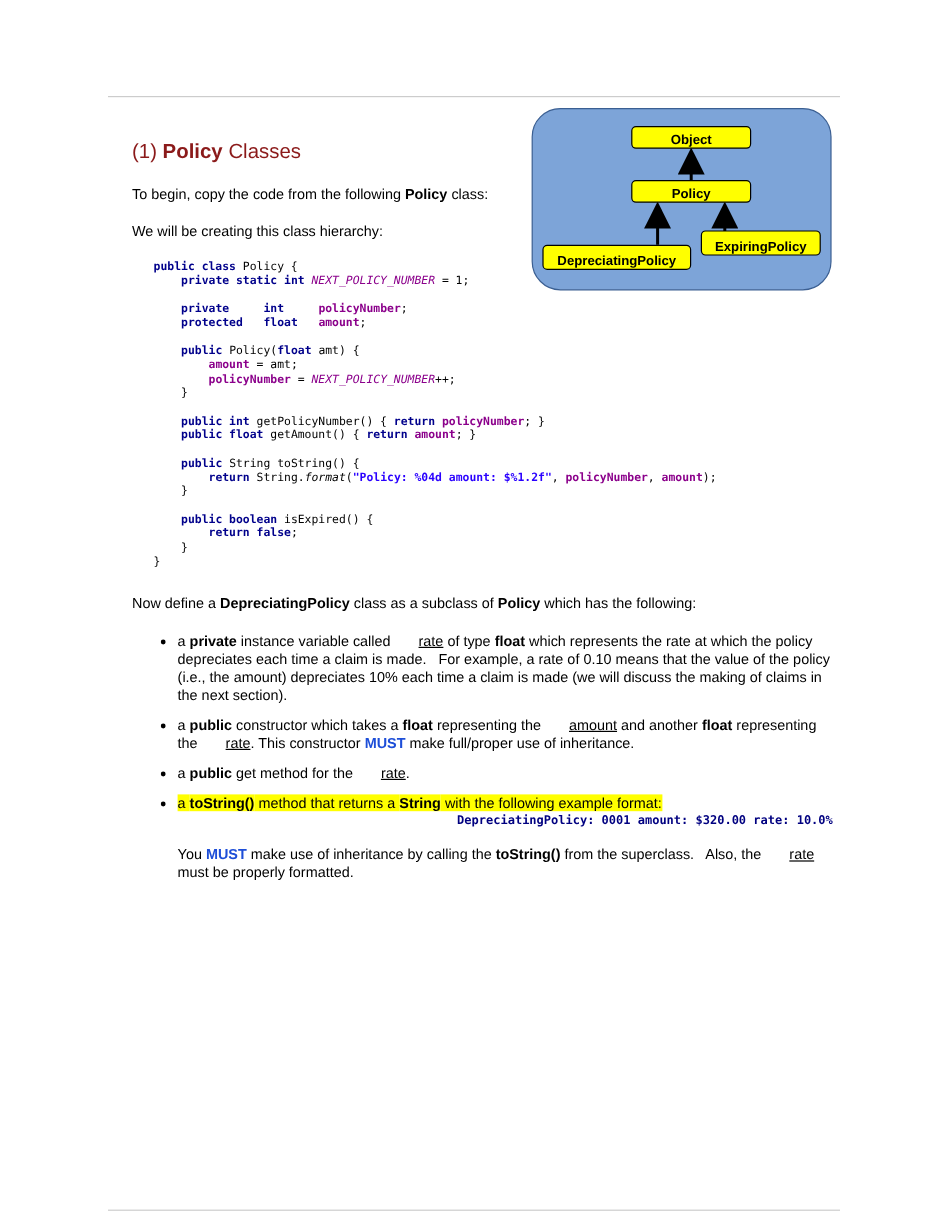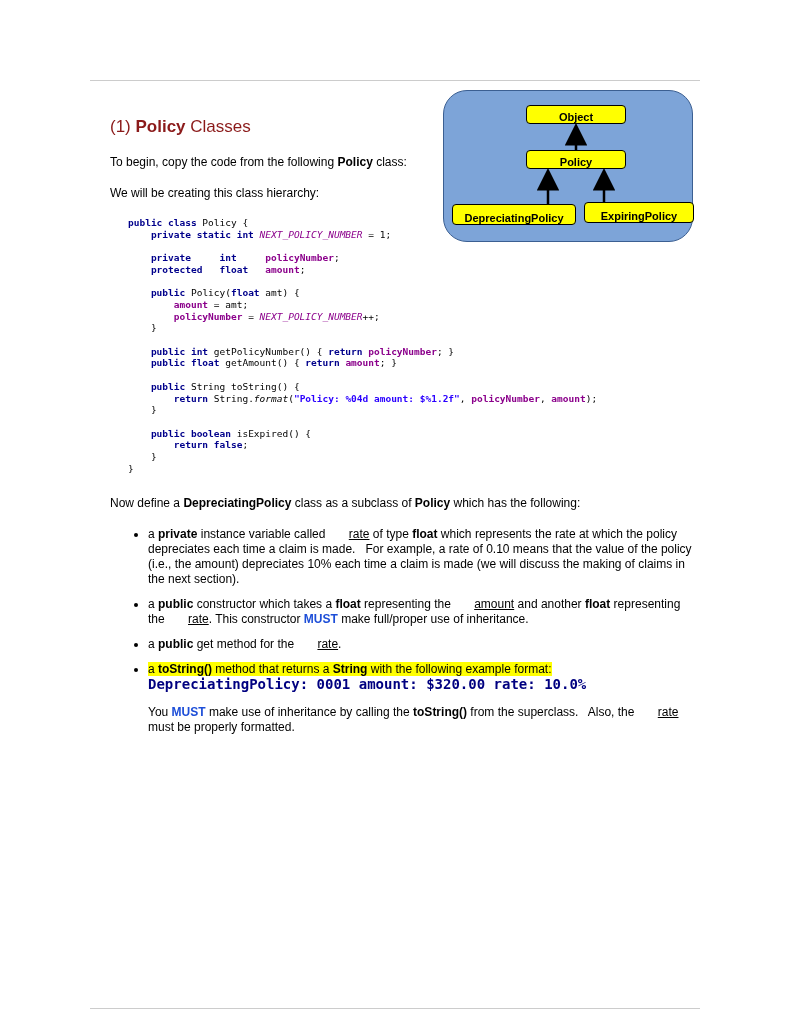--- a/index.html
+++ b/index.html
@@ -71,26 +71,27 @@
     padding-left: 38px;
     list-style: disc;
   }
   ul.bullets li {
     line-height: 15px;
     margin-bottom: 10px;
     width: 546px;
   }
   .example-format {
     font-family: "DejaVu Sans Mono", monospace;
-    font-size: 14px;
+    font-size: 10px;
     font-weight: bold;
     color: #000080;
     line-height: 13px;
     margin-top: 1px;
     white-space: pre;
+    text-align: right;
   }
   .closing {
     margin-left: 38px;
     margin-top: 14px;
     line-height: 15px;
     width: 546px;
     white-space: pre-wrap;
   }
 
   
@@ -111,21 +112,21 @@
     display: flex;
     align-items: flex-end;
     justify-content: center;
     font-size: 11px;
     font-weight: bold;
     color: #000000;
   }
   .dnode-object        { left: 82px;  top: 14px;  width: 100px; height: 19px; }
   .dnode-policy        { left: 82px;  top: 59px;  width: 100px; height: 19px; }
   .dnode-depreciating  { left: 8px;   top: 113px; width: 124px; height: 21px; }
-  .dnode-expiring      { left: 140px; top: 111px; width: 110px; height: 21px; }
+  .dnode-expiring      { left: 140px; top: 101px; width: 100px; height: 21px; }
 </style>
 </head>
 <body>
 
 <div class="page">
 
   <div class="top-rule"></div>
 
   <div class="diagram">
     <svg width="250" height="150">

